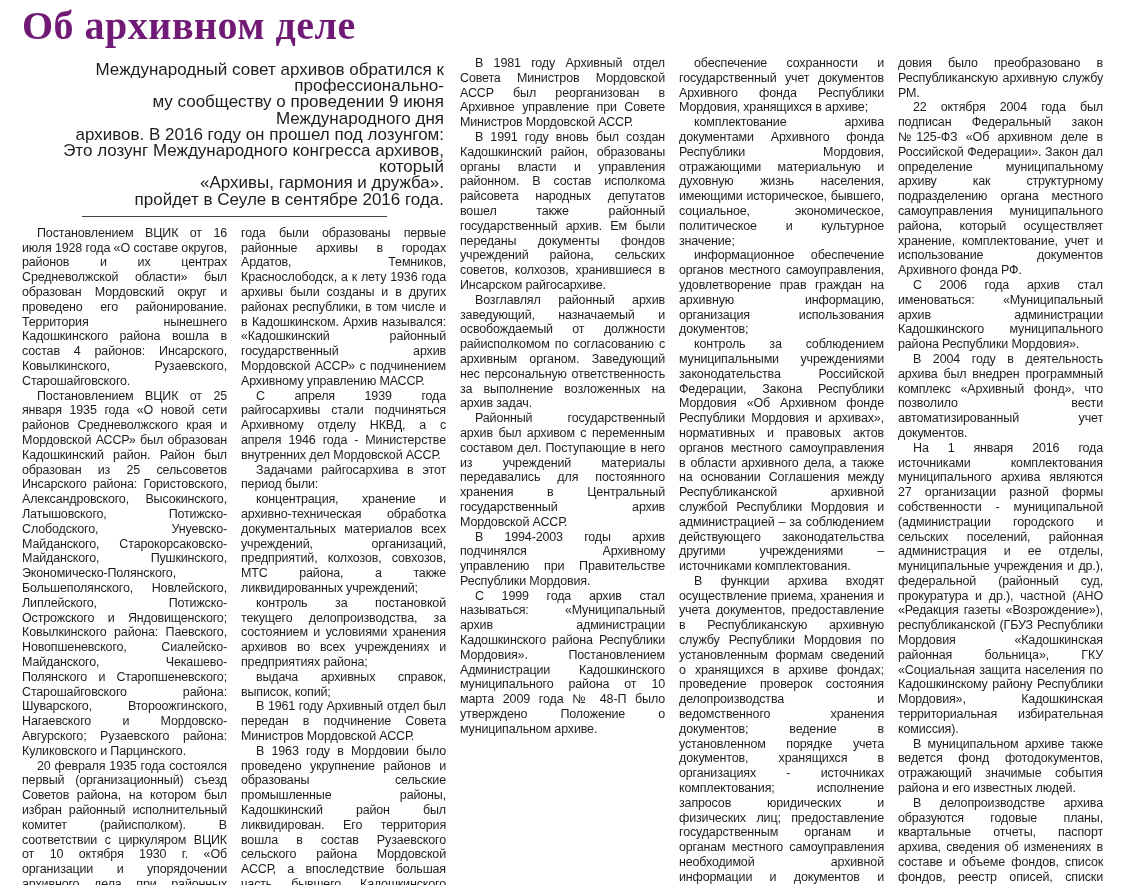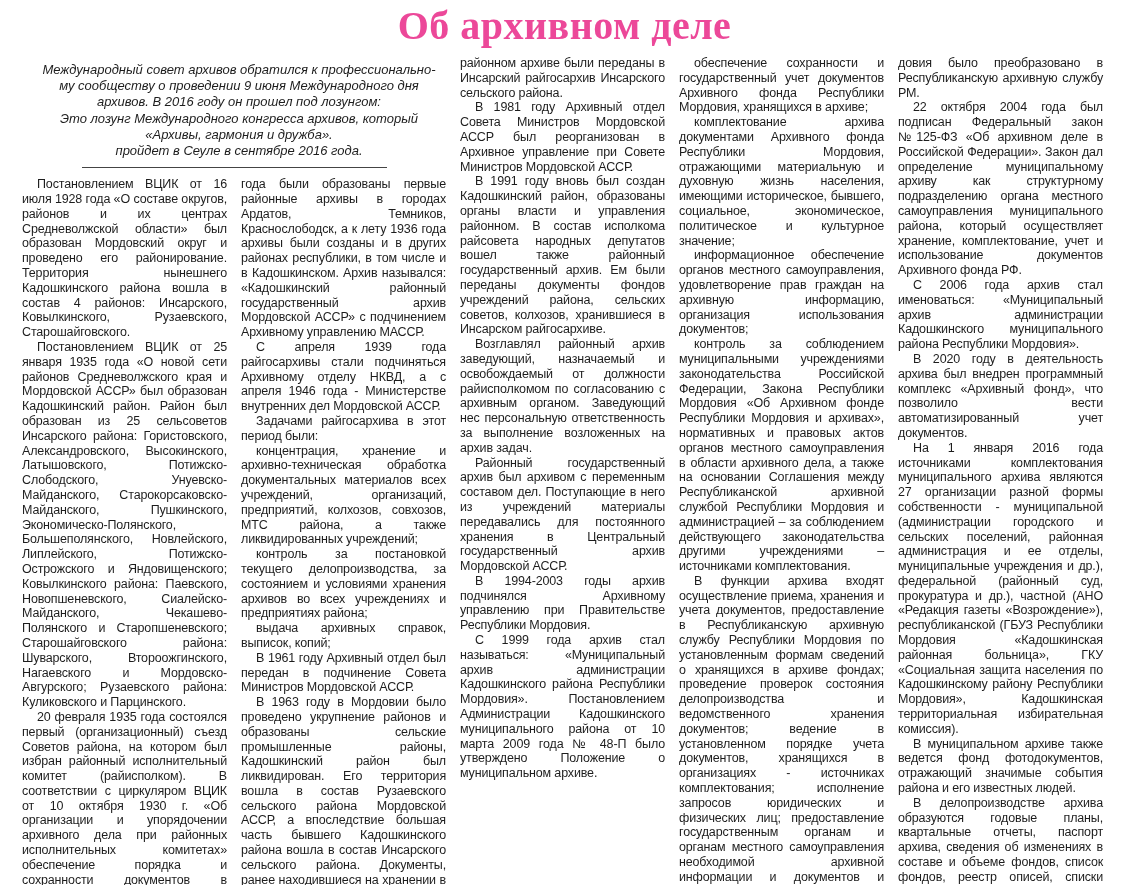--- a/index.html
+++ b/index.html
@@ -4,28 +4,28 @@
 <style>
   * { margin:0; padding:0; box-sizing:border-box; }
   html,body { background:#ffffff; }
   .page {
     position:relative; width:1128px; height:885px; background:#ffffff;
     font-family:"Liberation Sans", sans-serif; color:#1d1d1d;
     overflow:hidden; padding:2px 21px 0 22px;
   }
   .title {
     font-family:"Liberation Serif", serif; font-weight:bold;
-    font-size:40px; line-height:48px; text-align:center; color:#ec4899;
+    font-size:40px; line-height:48px; text-align:left; color:#701a75;
     letter-spacing:0.5px;
   }
   .content { display:flex; gap:14px; margin-top:6px; align-items:flex-start; }
   .left-group { flex:0 0 424px; width:424px; }
   .intro {
-    font-style:italic; font-size:13px; line-height:16.2px;
-    text-align:center; padding:6px 2px 0 12px; color:#1d1d1d;
+    font-size:17px; line-height:16.2px;
+    text-align:right; padding:6px 2px 0 12px; color:#1d1d1d;
   }
   .divider { border:none; border-top:1.5px solid #444; width:305px; margin:8px auto 9px; }
   .two-cols { display:flex; gap:14px; }
   .col {
     flex:0 0 205px; width:205px; font-size:12.5px; line-height:14.8px;
     text-align:justify; letter-spacing:-0.15px; color:#1d1d1d;
   }
   .para { text-indent:15px; margin:0; }
   .para.no-indent { text-indent:0; }
 </style>
@@ -57,41 +57,40 @@
             <p class="para">Задачами райгосархива в этот период были:</p>
             <p class="para">концентрация, хранение и архивно-техническая обработка документальных материалов всех учреждений, организаций, предприятий, колхозов, совхозов, МТС района, а также ликвидированных учреждений;</p>
             <p class="para">контроль за постановкой текущего делопроизводства, за состоянием и условиями хранения архивов во всех учреждениях и предприятиях района;</p>
             <p class="para">выдача архивных справок, выписок, копий;</p>
             <p class="para">В 1961 году Архивный отдел был передан в подчинение Совета Министров Мордовской АССР.</p>
             <p class="para">В 1963 году в Мордовии было проведено укрупнение районов и образованы сельские промышленные районы, Кадошкинский район был ликвидирован. Его территория вошла в состав Рузаевского сельского района Мордовской АССР, а впоследствие большая часть бывшего Кадошкинского района вошла в состав Инсарского сельского района. Документы, ранее находившиеся на хранении в Кадошкинском</p>
           </div>
       </div>
     </div>
     <div class="col">
-        <p class="para no-indent">районном архиве были переданы в Инсарский райгосархив Инсарского сельского района.</p>
         <p class="para">В 1981 году Архивный отдел Совета Министров Мордовской АССР был реорганизован в Архивное управление при Совете Министров Мордовской АССР.</p>
         <p class="para">В 1991 году вновь был создан Кадошкинский район, образованы органы власти и управления районном. В состав исполкома райсовета народных депутатов вошел также районный государственный архив. Ем были переданы документы фондов учреждений района, сельских советов, колхозов, хранившиеся в Инсарском райгосархиве.</p>
         <p class="para">Возглавлял районный архив заведующий, назначаемый и освобождаемый от должности райисполкомом по согласованию с архивным органом. Заведующий нес персональную ответственность за выполнение возложенных на архив задач.</p>
         <p class="para">Районный государственный архив был архивом с переменным составом дел. Поступающие в него из учреждений материалы передавались для постоянного хранения в Центральный государственный архив Мордовской АССР.</p>
         <p class="para">В 1994-2003 годы архив подчинялся Архивному управлению при Правительстве Республики Мордовия.</p>
         <p class="para">С 1999 года архив стал называться: «Муниципальный архив администрации Кадошкинского района Республики Мордовия». Постановлением Администрации Кадошкинского муниципального района от 10 марта 2009 года № 48-П было утверждено Положение о муниципальном архиве.</p>
       </div>
     <div class="col">
         <p class="para">обеспечение сохранности и государственный учет документов Архивного фонда Республики Мордовия, хранящихся в архиве;</p>
         <p class="para">комплектование архива документами Архивного фонда Республики Мордовия, отражающими материальную и духовную жизнь населения, имеющими историческое, бывшего, социальное, экономическое, политическое и культурное значение;</p>
         <p class="para">информационное обеспечение органов местного самоуправления, удовлетворение прав граждан на архивную информацию, организация использования документов;</p>
         <p class="para">контроль за соблюдением муниципальными учреждениями законодательства Российской Федерации, Закона Республики Мордовия «Об Архивном фонде Республики Мордовия и архивах», нормативных и правовых актов органов местного самоуправления в области архивного дела, а также на основании Соглашения между Республиканской архивной службой Республики Мордовия и администрацией – за соблюдением действующего законодательства другими учреждениями – источниками комплектования.</p>
         <p class="para">В функции архива входят осуществление приема, хранения и учета документов, предоставление в Республиканскую архивную службу Республики Мордовия по установленным формам сведений о хранящихся в архиве фондах; проведение проверок состояния делопроизводства и ведомственного хранения документов; ведение в установленном порядке учета документов, хранящихся в организациях - источниках комплектования; исполнение запросов юридических и физических лиц; предоставление государственным органам и органам местного самоуправления необходимой архивной информации и документов и другие.</p>
       </div>
     <div class="col">
       <div>
           <p class="para no-indent">довия было преобразовано в Республиканскую архивную службу РМ.</p>
           <p class="para">22 октября 2004 года был подписан Федеральный закон №125-ФЗ «Об архивном деле в Российской Федерации». Закон дал определение муниципальному архиву как структурному подразделению органа местного самоуправления муниципального района, который осуществляет хранение, комплектование, учет и использование документов Архивного фонда РФ.</p>
           <p class="para">С 2006 года архив стал именоваться: «Муниципальный архив администрации Кадошкинского муниципального района Республики Мордовия».</p>
-          <p class="para">В 2020 году в деятельность архива был внедрен программный комплекс «Архивный фонд», что позволило вести автоматизированный учет документов.</p>
+          <p class="para">В 2004 году в деятельность архива был внедрен программный комплекс «Архивный фонд», что позволило вести автоматизированный учет документов.</p>
           <p class="para">На 1 января 2016 года источниками комплектования муниципального архива являются 27 организации разной формы собственности - муниципальной (администрации городского и сельских поселений, районная администрация и ее отделы, муниципальные учреждения и др.), федеральной (районный суд, прокуратура и др.), частной (АНО «Редакция газеты «Возрождение»), республиканской (ГБУЗ Республики Мордовия «Кадошкинская районная больница», ГКУ «Социальная защита населения по Кадошкинскому району Республики Мордовия», Кадошкинская территориальная избирательная комиссия).</p>
           <p class="para">В муниципальном архиве также ведется фонд фотодокументов, отражающий значимые события района и его известных людей.</p>
           <p class="para">В делопроизводстве архива образуются годовые планы, квартальные отчеты, паспорт архива, сведения об изменениях в составе и объеме фондов, список фондов, реестр описей, списки учреждений и организаций - источников комплектования и другие.</p>
         </div>
 
     </div>
   </div>
 </div>
 
 </body></html>

